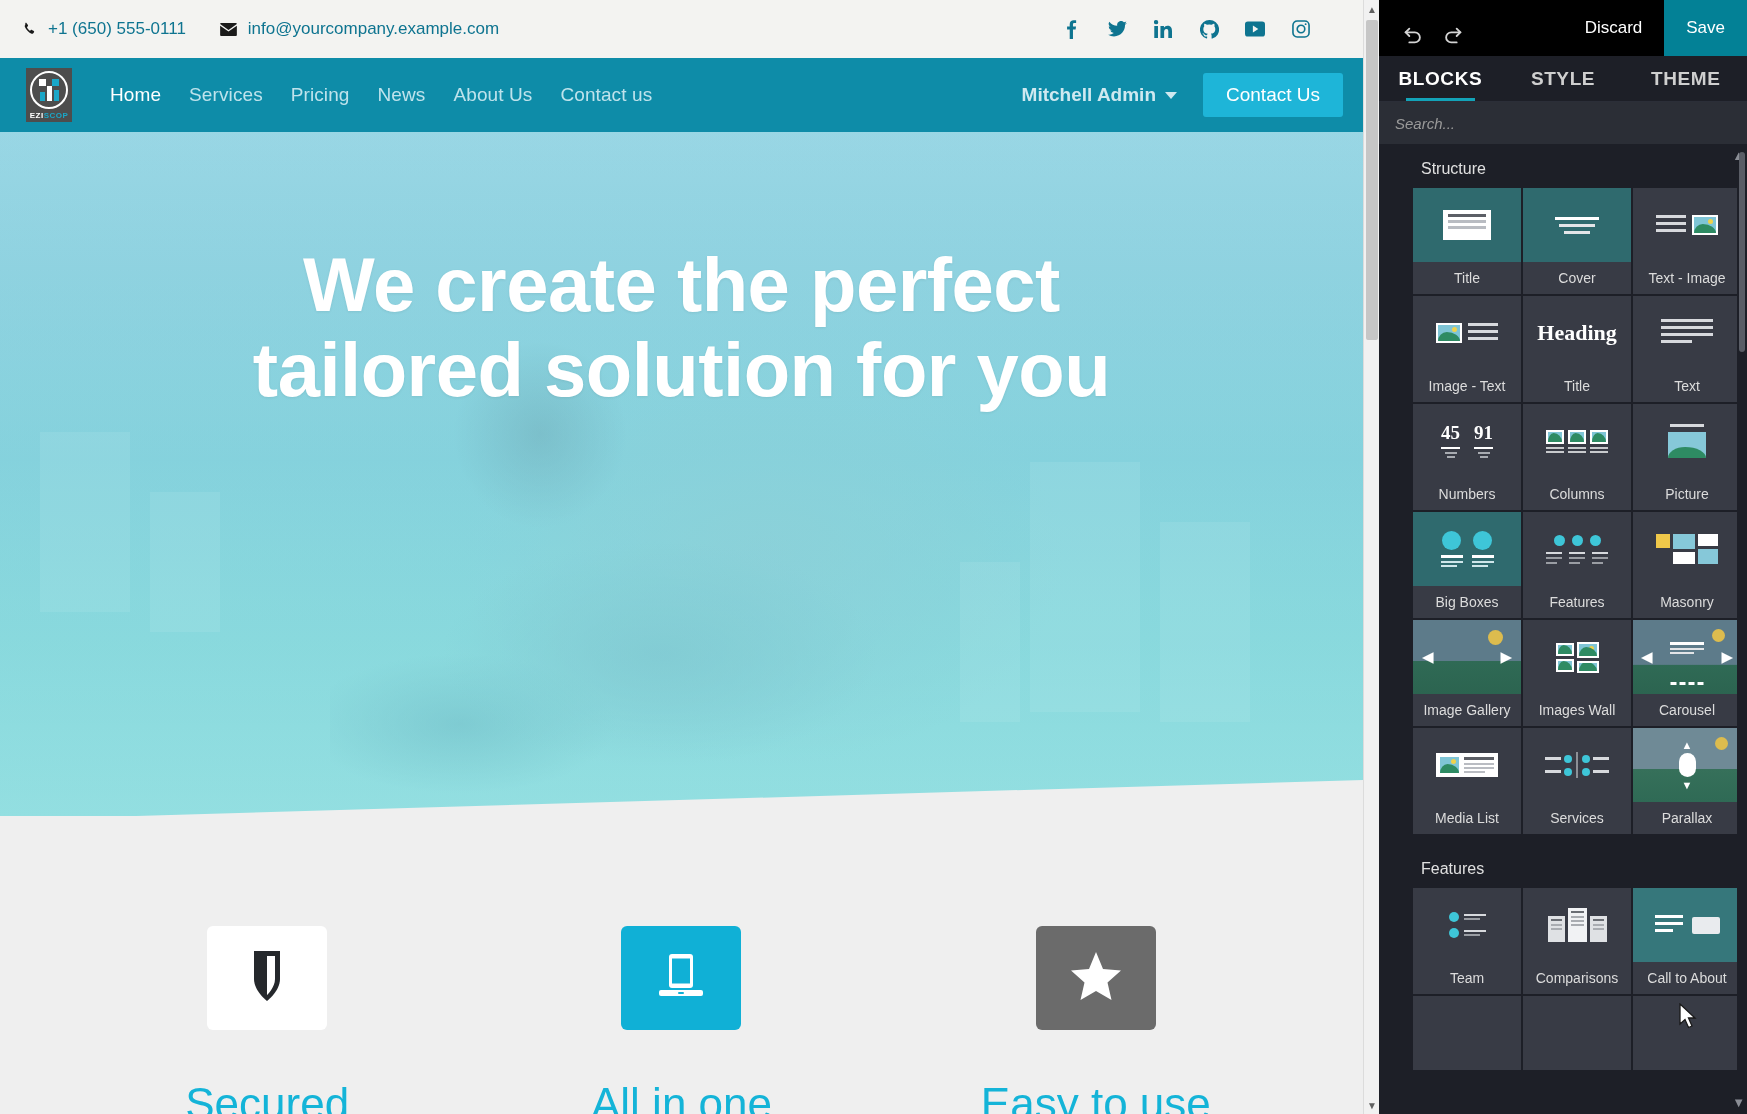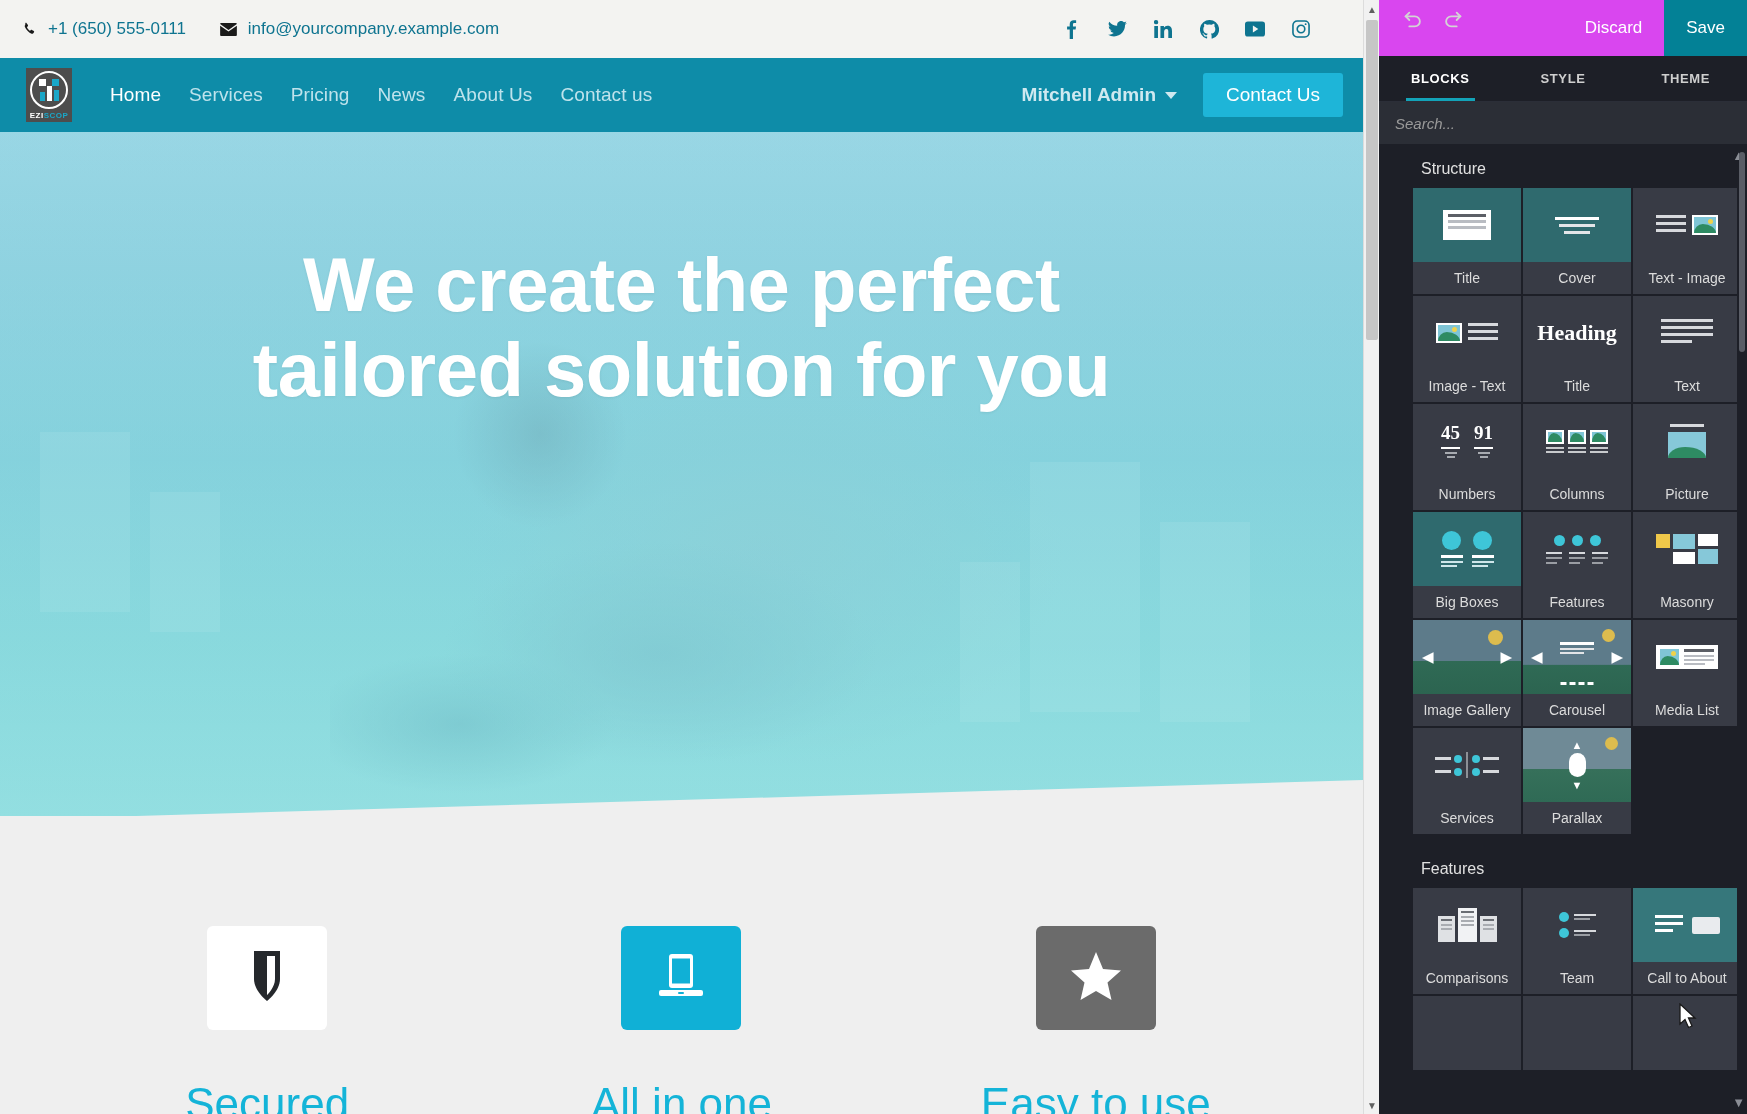--- a/index.html
+++ b/index.html
@@ -173,22 +173,22 @@
 
   
   .editor {
     width: 368px; height: 1114px;
     background: #1d1f27;
     display: flex; flex-direction: column;
     color: #e7e7e7;
     flex: 0 0 368px;
   }
   .editor-top {
-    height: 56px; background: #d946ef;
-    display: flex; align-items: flex-start;
+    height: 56px; background: #000000;
+    display: flex; align-items: flex-end;
     padding-left: 14px;
   }
   .hist-btn {
     width: 40px; height: 40px; display: flex; align-items: center; justify-content: center;
     color: #d4d4d4; cursor: pointer;
   }
   .editor-top .gap { flex: 1 1 auto; }
   .discard-btn {
     color: #ffffff; font-size: 17px; padding: 0 22px; height: 56px;
     display: flex; align-items: center; cursor: pointer; background: transparent; border: none;
@@ -198,21 +198,21 @@
     color: #ffffff; font-size: 17px; padding: 0 22px; height: 56px;
     display: flex; align-items: center; cursor: pointer;
     background: #038196; border: none; font-family: inherit;
   }
   .tabs {
     height: 46px; background: #1d1f27; display: flex;
     border-bottom: 1px solid #2b2e38;
   }
   .tab {
     flex: 1 1 0; display: flex; align-items: center; justify-content: center;
-    font-size: 13px; letter-spacing: .6px; color: #cfcfcf; cursor: pointer;
+    font-size: 19px; letter-spacing: .6px; color: #cfcfcf; cursor: pointer;
     position: relative; font-weight: bold;
   }
   .tab.active { color: #ffffff; }
   .tab.active::after {
     content: ""; position: absolute; bottom: 0; left: 22%; right: 22%;
     height: 3px; background: #13a3b8;
   }
   .search-row {
     height: 42px; background: #2b2e36;
     display: flex; align-items: center; padding: 0 16px;
@@ -683,20 +683,44 @@
 
         <div class="tile">
           <div class="thumb" style="background:linear-gradient(180deg,#5d7b8a 0%,#5d7b8a 55%,#2f6a55 56%,#2c6450 100%);justify-content:space-between;padding:0 9px">
             <span class="arrowL">◀</span>
             <span style="position:absolute;right:18px;top:10px;width:15px;height:15px;border-radius:50%;background:#ddbc4e"></span>
             <span class="arrowR">▶</span>
           </div>
           <div class="cap">Image Gallery</div>
         </div>
 
+        <div class="tile">
+          <div class="thumb dark">
+            <div style="display:flex;gap:3px;align-items:center">
+              <div>
+                  <div class="photo-mini" style="width:18px;height:13px;margin-bottom:3px">
+                    <div class="hill"></div>
+                  </div>
+                  <div class="photo-mini" style="width:18px;height:13px">
+                    <div class="hill"></div>
+                  </div>
+                </div>
+              <div>
+                  <div class="photo-mini" style="width:22px;height:16px;margin-bottom:3px">
+                    <div class="sun"></div>
+                    <div class="hill"></div>
+                  </div>
+                  <div class="photo-mini" style="width:22px;height:12px">
+                    <div class="hill"></div>
+                  </div>
+                </div>
+            </div>
+          </div>
+          <div class="cap">Images Wall</div>
+        </div>
 
         <div class="tile">
           <div class="thumb" style="background:linear-gradient(180deg,#5d7b8a 0%,#5d7b8a 60%,#2f6a55 61%,#2c6450 100%);justify-content:space-between;padding:0 8px;position:relative">
             <span class="arrowL">◀</span>
             <div style="position:absolute;left:50%;top:22px;transform:translateX(-50%);width:34px">
               <div class="l" style="height:3px;background:#fff;margin-bottom:3px"></div>
               <div class="l" style="height:2px;background:#e2e4e7;margin-bottom:2px"></div>
               <div class="l" style="height:2px;background:#e2e4e7;width:70%"></div>
             </div>
             <span style="position:absolute;right:16px;top:9px;width:13px;height:13px;border-radius:50%;background:#ddbc4e"></span>
@@ -771,62 +795,62 @@
         </div>
 
       </div>
 
       <div class="section-label" style="padding-top:26px">Features</div>
 
       <div class="grid">
 
         <div class="tile">
           <div class="thumb dark">
-            <div style="display:flex;gap:3px;align-items:flex-end">
-              <div style="width:17px;height:26px;background:#dfe1e4;padding:3px">
-                  <div style="height:2px;background:#6b6e74;margin-bottom:3px"></div>
-                  <div style="height:2px;background:#a9acb1;margin-bottom:2px"></div>
-                  <div style="height:2px;background:#a9acb1"></div>
-                </div>
-              <div style="width:19px;height:34px;background:#f1f2f4;padding:3px">
-                  <div style="height:2px;background:#6b6e74;margin-bottom:3px"></div>
-                  <div style="height:2px;background:#a9acb1;margin-bottom:2px"></div>
-                  <div style="height:2px;background:#a9acb1;margin-bottom:2px"></div>
-                  <div style="height:2px;background:#a9acb1"></div>
-                </div>
-              <div style="width:17px;height:26px;background:#dfe1e4;padding:3px">
-                  <div style="height:2px;background:#6b6e74;margin-bottom:3px"></div>
-                  <div style="height:2px;background:#a9acb1;margin-bottom:2px"></div>
-                  <div style="height:2px;background:#a9acb1"></div>
-                </div>
-            </div>
-          </div>
-          <div class="cap">Comparisons</div>
-        </div>
-
-        <div class="tile">
-          <div class="thumb dark">
             <div>
               <div style="display:flex;align-items:center;gap:5px;margin-bottom:6px">
                   <span style="width:10px;height:10px;border-radius:50%;background:#3ec6d8"></span>
                   <div>
                     <div style="height:2px;width:22px;background:#d7d9dd;margin-bottom:2px"></div>
                     <div style="height:2px;width:16px;background:#9a9da3"></div>
                   </div>
                 </div>
               <div style="display:flex;align-items:center;gap:5px">
                   <span style="width:10px;height:10px;border-radius:50%;background:#3ec6d8"></span>
                   <div>
                     <div style="height:2px;width:22px;background:#d7d9dd;margin-bottom:2px"></div>
                     <div style="height:2px;width:16px;background:#9a9da3"></div>
                   </div>
                 </div>
             </div>
           </div>
           <div class="cap">Team</div>
+        </div>
+
+        <div class="tile">
+          <div class="thumb dark">
+            <div style="display:flex;gap:3px;align-items:flex-end">
+              <div style="width:17px;height:26px;background:#dfe1e4;padding:3px">
+                  <div style="height:2px;background:#6b6e74;margin-bottom:3px"></div>
+                  <div style="height:2px;background:#a9acb1;margin-bottom:2px"></div>
+                  <div style="height:2px;background:#a9acb1"></div>
+                </div>
+              <div style="width:19px;height:34px;background:#f1f2f4;padding:3px">
+                  <div style="height:2px;background:#6b6e74;margin-bottom:3px"></div>
+                  <div style="height:2px;background:#a9acb1;margin-bottom:2px"></div>
+                  <div style="height:2px;background:#a9acb1;margin-bottom:2px"></div>
+                  <div style="height:2px;background:#a9acb1"></div>
+                </div>
+              <div style="width:17px;height:26px;background:#dfe1e4;padding:3px">
+                  <div style="height:2px;background:#6b6e74;margin-bottom:3px"></div>
+                  <div style="height:2px;background:#a9acb1;margin-bottom:2px"></div>
+                  <div style="height:2px;background:#a9acb1"></div>
+                </div>
+            </div>
+          </div>
+          <div class="cap">Comparisons</div>
         </div>
 
         <div class="tile hover">
           <div class="thumb teal">
             <div style="display:flex;gap:9px;align-items:center">
               <div class="lines" style="width:28px">
                   <div class="l" style="background:#fff"></div>
                   <div class="l" style="background:#fff"></div>
                   <div class="l" style="background:#fff;width:65%"></div>
                 </div>

